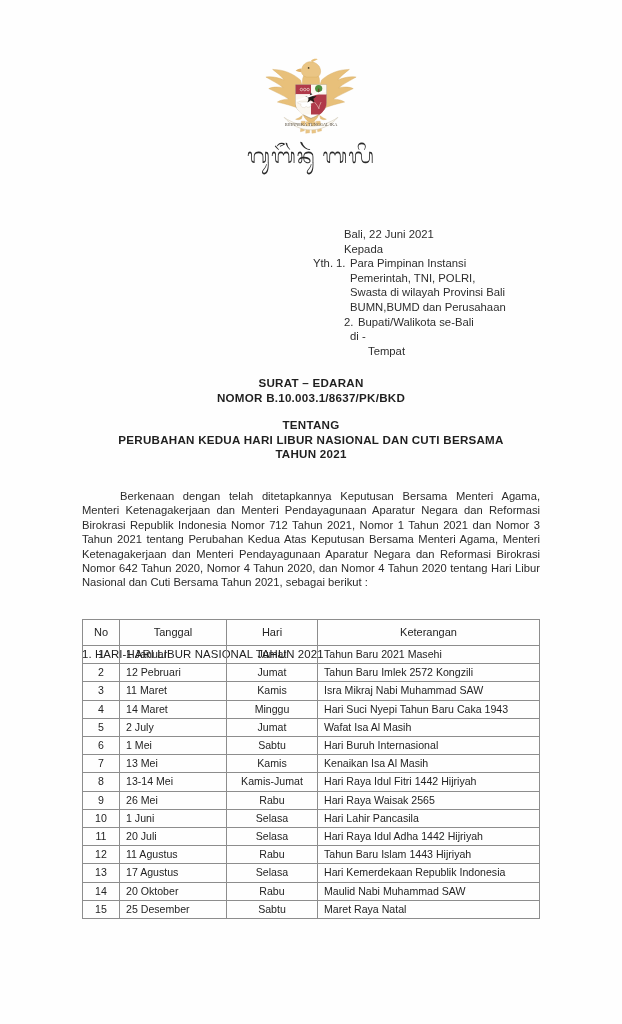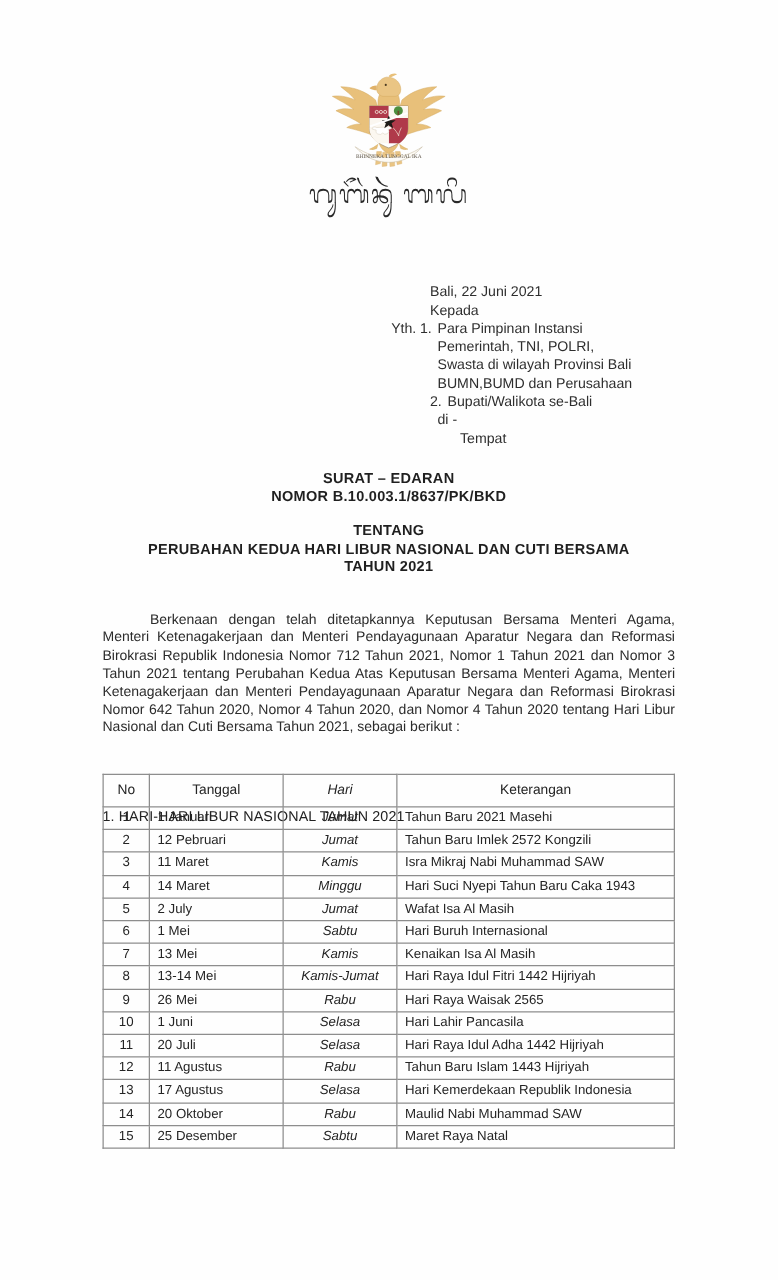--- a/index.html
+++ b/index.html
@@ -140,21 +140,21 @@
   }
   table.holidays thead th {
     height: 25px;
     line-height: 25px;
     text-align: center;
     font-size: 11px;
     margin-left: 12px;
   }
   .c-no   { width: 36px;  text-align: center; }
   .c-tgl  { width: 100px; text-align: left; padding-left: 6px !important; }
-  .c-hari { width: 90px;  text-align: center; font-style: italic; }
+  .c-hari { width: 90px;  text-align: center; }
   .c-ket  { text-align: left; padding-left: 6px !important; }
 </style>
 </head>
 <body>
 
 <div class="page">
 
   <div class="emblem-wrap">
     <svg class="emblem" viewBox="0 0 200 175">
 

